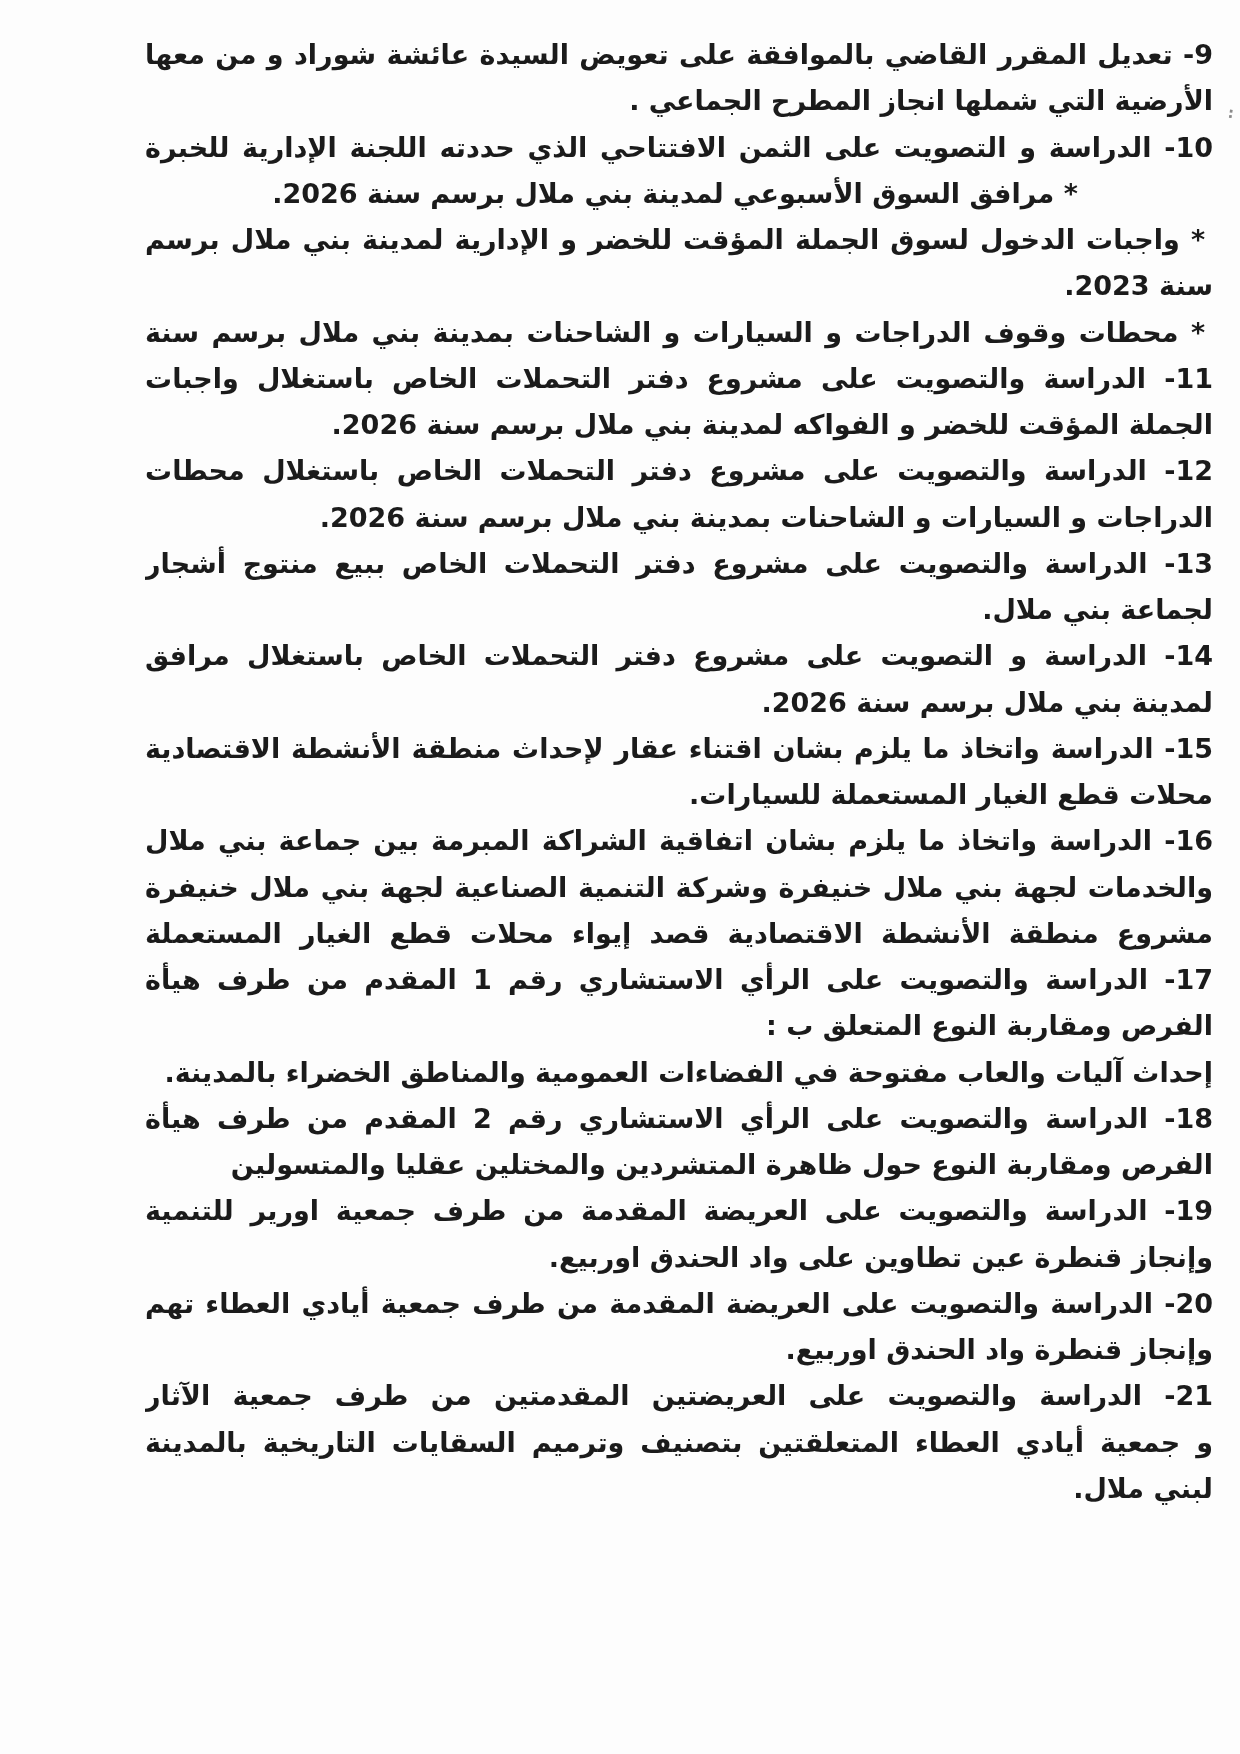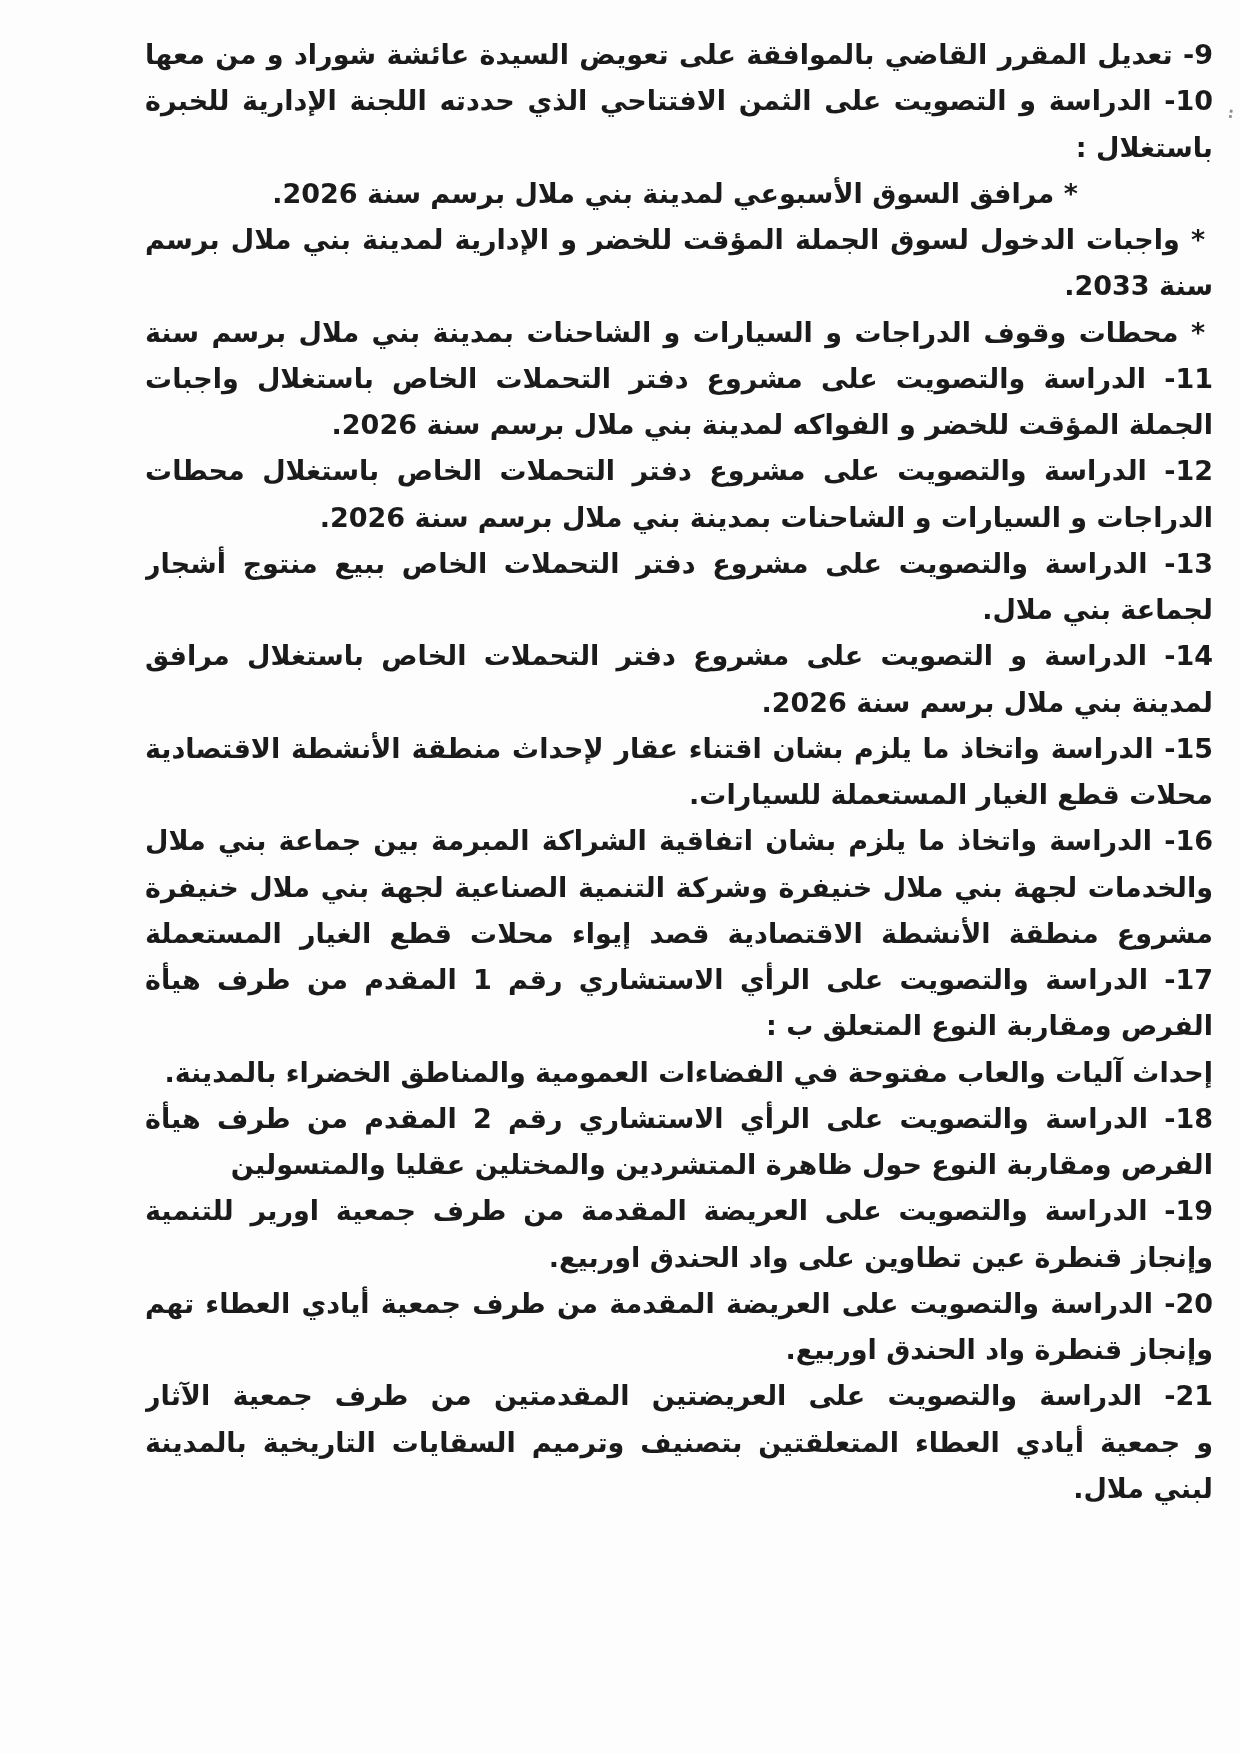--- a/index.html
+++ b/index.html
@@ -46,25 +46,25 @@
     transform:rotate(8deg);
   }
 </style>
 </head>
 <body>
 
 <div class="page">
   <span class="scan-artifact">:</span>
   <div class="content">
     <div class="line justify">9- تعديل المقرر القاضي بالموافقة على تعويض السيدة عائشة شوراد و من معها عن قطعتهم</div>
+    <div class="line">الأرضية التي شملها انجاز المطرح الجماعي .</div>
     <div class="line justify">10- الدراسة و التصويت على الثمن الافتتاحي الذي حددته اللجنة الإدارية للخبرة المتعلق</div>
-    <div class="line">باستغلال :</div>
     <div class="line bullet">* مرافق السوق الأسبوعي لمدينة بني ملال برسم سنة 2026.</div>
     <div class="line justify bullet">* واجبات الدخول لسوق الجملة المؤقت للخضر و الإدارية لمدينة بني ملال برسم</div>
-    <div class="line">سنة 2033.</div>
+    <div class="line">سنة 2023.</div>
     <div class="line justify bullet">* محطات وقوف الدراجات و السيارات و الشاحنات بمدينة بني ملال برسم سنة</div>
     <div class="line justify">11- الدراسة والتصويت على مشروع دفتر التحملات الخاص باستغلال واجبات الدخول لسوق</div>
     <div class="line">الجملة المؤقت للخضر و الفواكه لمدينة بني ملال برسم سنة 2026.</div>
     <div class="line justify">12- الدراسة والتصويت على مشروع دفتر التحملات الخاص باستغلال محطات وقوف</div>
     <div class="line">الدراجات و السيارات و الشاحنات بمدينة بني ملال برسم سنة 2026.</div>
     <div class="line justify">13- الدراسة والتصويت على مشروع دفتر التحملات الخاص ببيع منتوج أشجار الزيتون التابع</div>
     <div class="line">لجماعة بني ملال.</div>
     <div class="line justify">14- الدراسة و التصويت على مشروع دفتر التحملات الخاص باستغلال مرافق السوق الأسبوعي</div>
     <div class="line">لمدينة بني ملال برسم سنة 2026.</div>
     <div class="line justify">15- الدراسة واتخاذ ما يلزم بشان اقتناء عقار لإحداث منطقة الأنشطة الاقتصادية قصد إيواء</div>

